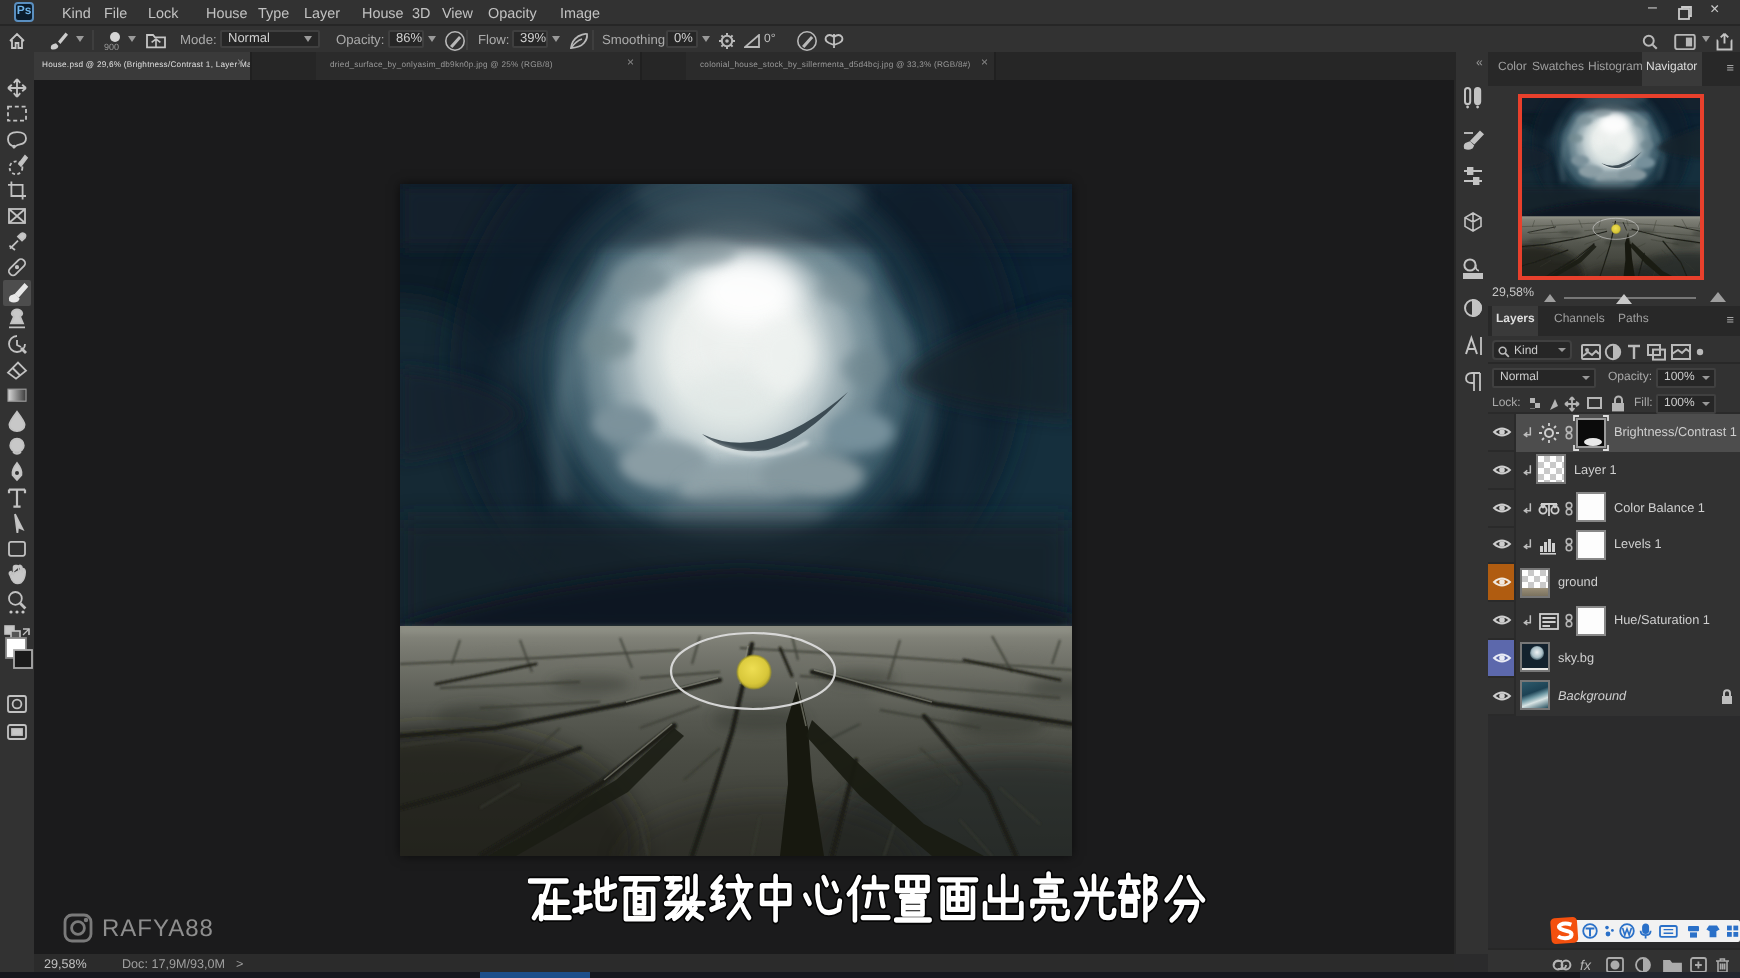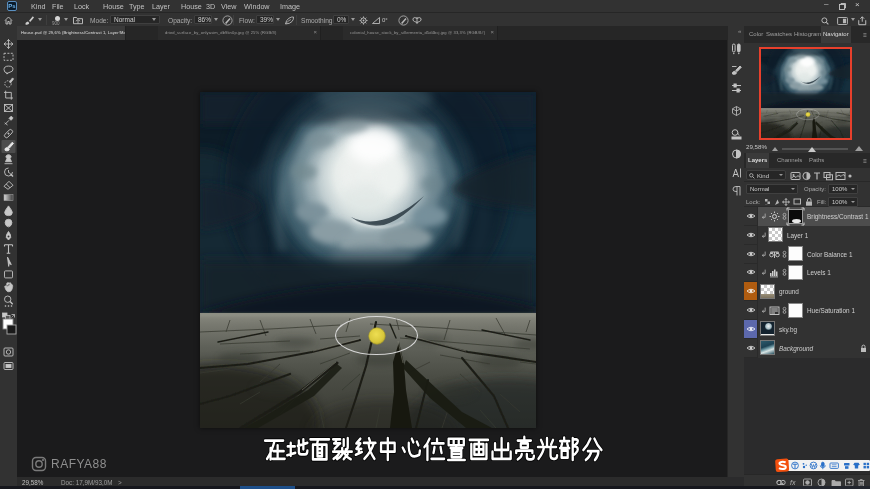--- a/index.html
+++ b/index.html
@@ -61,21 +61,21 @@
   <div id="pslogo">Ps</div>
   <span class="mi" style="left:31px">Kind</span>
   <span class="mi" style="left:52px">File</span>
   <span class="mi" style="left:74px">Lock</span>
   <span class="mi" style="left:103px">House</span>
   <span class="mi" style="left:129px">Type</span>
   <span class="mi" style="left:152px">Layer</span>
   <span class="mi" style="left:181px">House</span>
   <span class="mi" style="left:206px">3D</span>
   <span class="mi" style="left:221px">View</span>
-  <span class="mi" style="left:244px">Window</span>
+  <span class="mi" style="left:244px">Opacity</span>
   <span class="mi" style="left:280px">Image</span>
   <span class="winbtn" style="left:824px;top:-1px;">–</span>
   <svg class="winbtn" style="left:839px;top:3px;position:absolute;" width="7" height="7" viewBox="0 0 7 7">
         <rect x="0.5" y="1.5" width="5" height="5" fill="none" stroke="#c9c9c9" stroke-width="0.9"></rect>
         <path d="M2,1.5 V0.5 H6.5 V5 H5.5" fill="none" stroke="#c9c9c9" stroke-width="0.9"></path>
       </svg>
   <span class="winbtn" style="left:855px;">×</span>
 </div>
 
 <div id="optbar">

